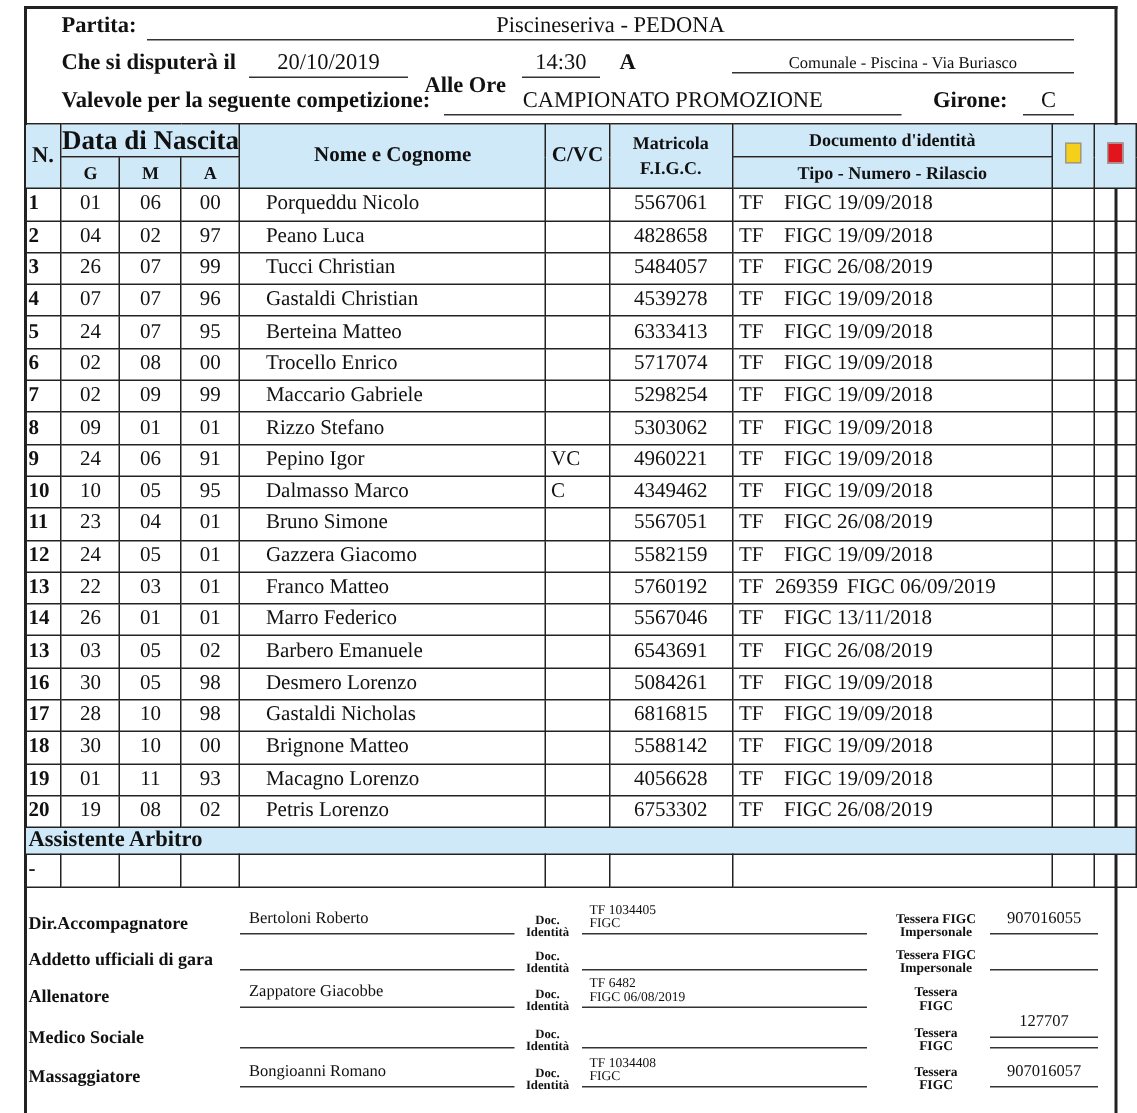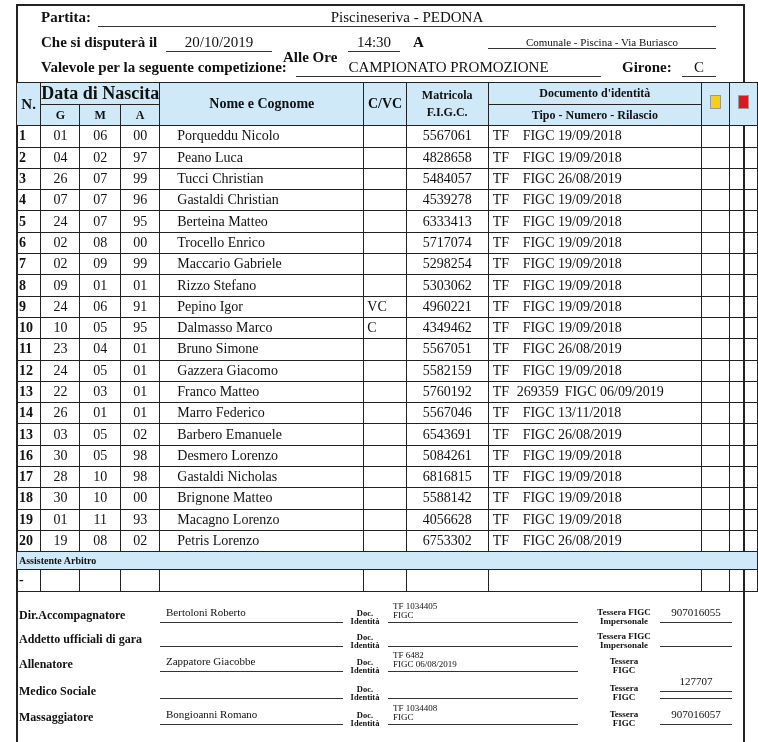--- a/index.html
+++ b/index.html
@@ -314,21 +314,21 @@
         <td class="name">Petris Lorenzo</td>
         <td style="padding-left:3px"></td>
         <td class="mat">6753302</td>
         <td class="doc"><span class="tf">TF</span><span style="margin-right:6px"></span><span>FIGC 26/08/2019</span></td>
         <td></td>
         <td></td>
       </tr>
     </tbody>
   <tbody>
       <tr>
-    <td class="hd" colspan="10" style="text-align:left;font-size:10px;height:17px;padding-left:2px;">Assistente Arbitro</td>
+    <td class="hd" colspan="10" style="text-align:left;font-size:15px;height:17px;padding-left:2px;">Assistente Arbitro</td>
   </tr>
   <tr>
     <td class="n">-</td>
     <td></td>
         <td></td>
         <td></td>
     <td></td>
         <td></td>
     <td></td>
         <td></td>

